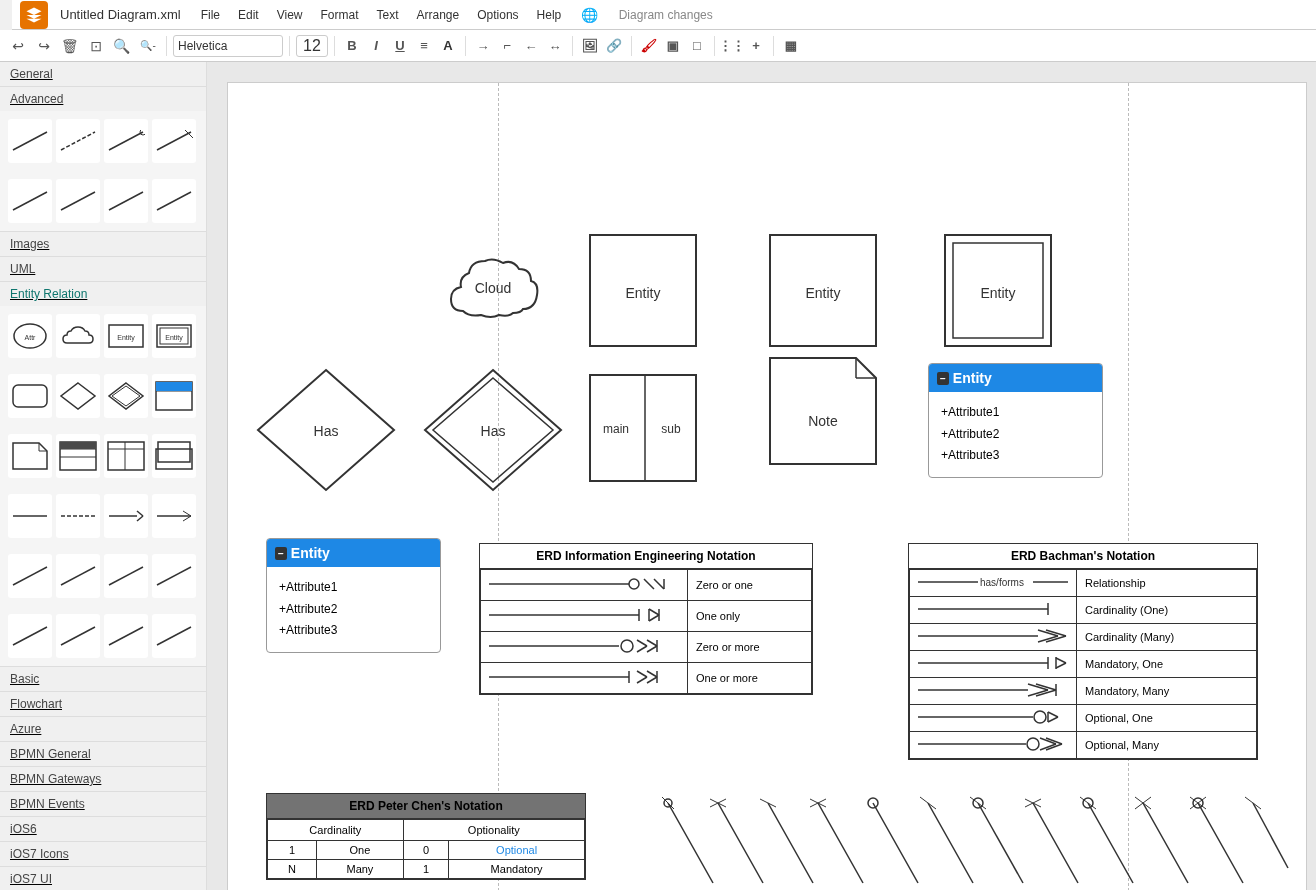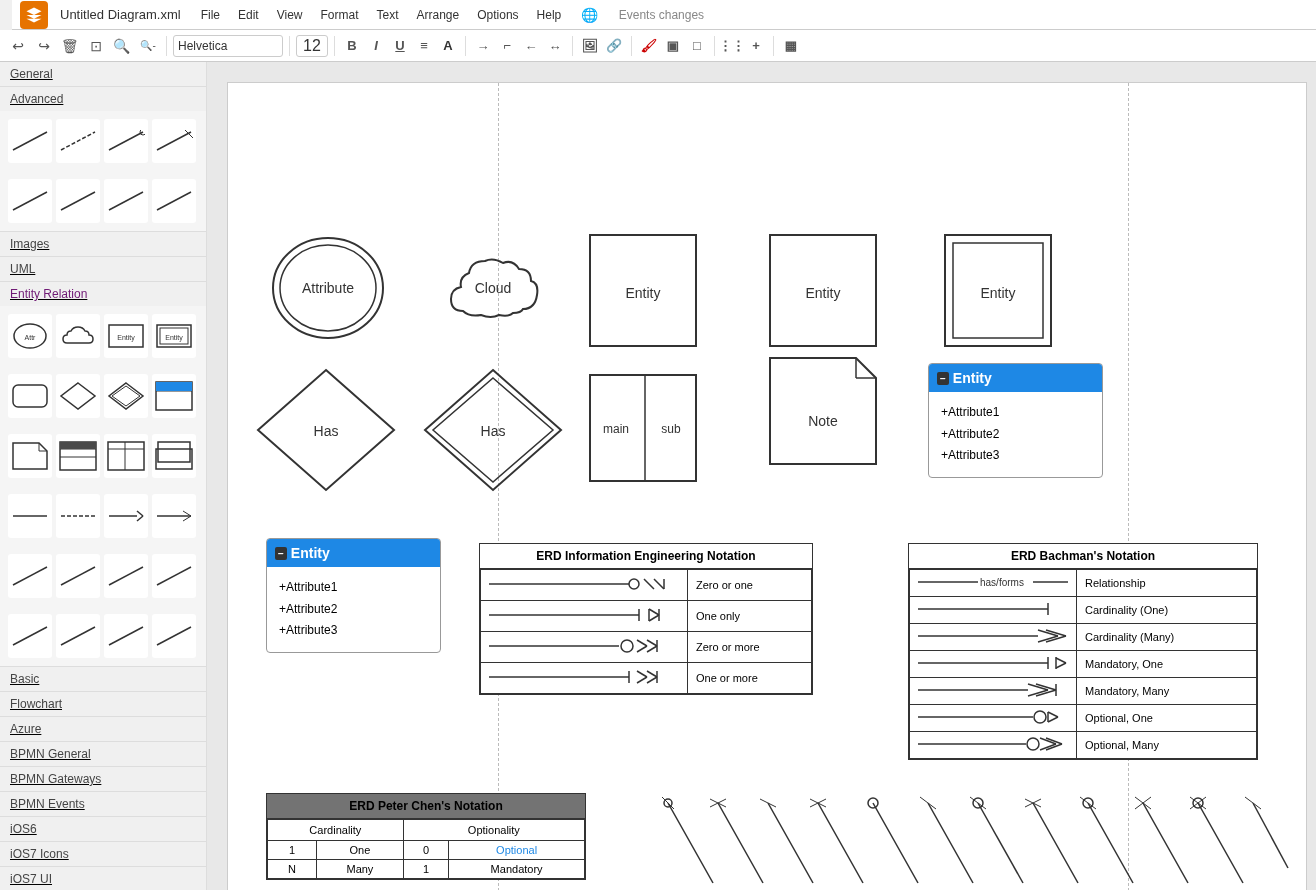--- a/index.html
+++ b/index.html
@@ -22,21 +22,21 @@
     .tb-size { width: 32px; height: 22px; border: 1px solid #ccc; border-radius: 3px; font-size: 16px; padding: 0 2px; text-align: center; color: #333; }
     .tb-icon-btn { width: 22px; height: 22px; display: flex; align-items: center; justify-content: center; cursor: pointer; border-radius: 3px; font-size: 13px; font-weight: bold; color: #555; }
 
     
     #main { display: flex; height: calc(890px - 62px); }
 
     
     #sidebar { width: 207px; background: #f5f5f5; border-right: 1px solid #ddd; overflow-y: auto; flex-shrink: 0; }
     .sidebar-section { border-bottom: 1px solid #ddd; text-decoration: underline; }
     .sidebar-section-header { padding: 5px 10px; font-size: 12px; color: #444; cursor: pointer; background: #f0f0f0; }
-    .sidebar-section-header.active { color: #701a75; }
+    .sidebar-section-header.active { color: #0f766e; }
     .shape-grid { display: grid; grid-template-columns: repeat(4, 44px); gap: 4px; padding: 8px; }
     .shape-item { width: 44px; height: 44px; display: flex; align-items: center; justify-content: center; cursor: pointer; border: 1px solid transparent; border-radius: 3px; background: white; }
     .shape-item svg { max-width: 38px; max-height: 38px; }
 
     
     #canvas-area { flex: 1; background: #e8e8e8; overflow: hidden; position: relative; }
     #canvas { background: white; position: absolute; top: 20px; left: 20px; width: 1080px; height: 820px; border: 1px solid #ccc; overflow: hidden; }
 
     
     .grid-line-v { position: absolute; top: 0; bottom: 0; width: 1px; border-left: 1px dashed #bbb; }
@@ -74,21 +74,21 @@
     <span class="menu-item">File</span>
     <span class="menu-item">Edit</span>
     <span class="menu-item">View</span>
     <span class="menu-item">Format</span>
     <span class="menu-item">Text</span>
     <span class="menu-item">Arrange</span>
     <span class="menu-item">Options</span>
     <span class="menu-item">Help</span>
   </div>
   <span style="color:#888; font-size:14px;">🌐</span>
-  <span id="unsaved">Events changes</span>
+  <span id="unsaved">Diagram changes</span>
 </div>
 
 <div id="toolbar">
   <button class="tb-btn" title="Undo">↩</button>
   <button class="tb-btn" title="Redo">↪</button>
   <button class="tb-btn" title="Delete">🗑</button>
   <button class="tb-btn" title="Fit">⊡</button>
   <button class="tb-btn" title="Zoom In">🔍</button>
   <button class="tb-btn" title="Zoom Out" style="font-size:10px;">🔍-</button>
   <div class="tb-sep"></div>
@@ -380,27 +380,20 @@
     </div>
 
   </div>
 
   <div id="canvas-area">
     <div id="canvas">
 
       <div class="grid-line-v" style="left: 270px;"></div>
       <div class="grid-line-v" style="left: 900px;"></div>
 
-      <div style="position:absolute; left:40px; top:150px; width:120px; height:110px;">
-        <svg width="120" height="110">
-          <ellipse cx="60" cy="55" rx="55" ry="50" fill="none" stroke="#333" stroke-width="2"></ellipse>
-          <ellipse cx="60" cy="55" rx="48" ry="43" fill="none" stroke="#333" stroke-width="1.5"></ellipse>
-          <text x="60" y="60" text-anchor="middle" font-size="14" fill="#333" font-family="Helvetica">Attribute</text>
-        </svg>
-      </div>
 
       <div style="position:absolute; left:215px; top:158px; width:100px; height:95px;">
         <svg width="100" height="95" viewBox="0 0 100 95">
           <path d="M20,70 Q8,70 8,58 Q8,48 18,46 Q16,36 26,32 Q28,20 42,20 Q50,16 60,22 Q70,18 76,28 Q88,28 88,40 Q96,42 94,54 Q92,68 80,68 Q78,72 70,72 Q66,76 56,74 Q48,78 38,74 Q26,76 20,70 Z" fill="none" stroke="#333" stroke-width="2"></path>
           <text x="50" y="52" text-anchor="middle" font-size="14" fill="#333" font-family="Helvetica">Cloud</text>
         </svg>
       </div>
 
       <div style="position:absolute; left:360px; top:150px; width:110px; height:115px;">
         <svg width="110" height="115">

